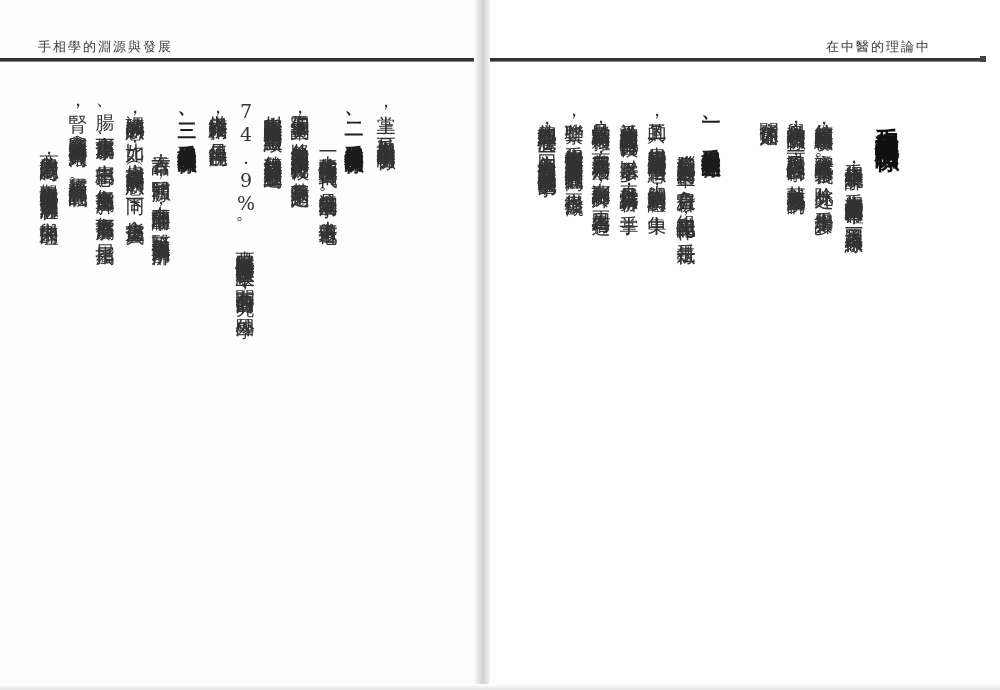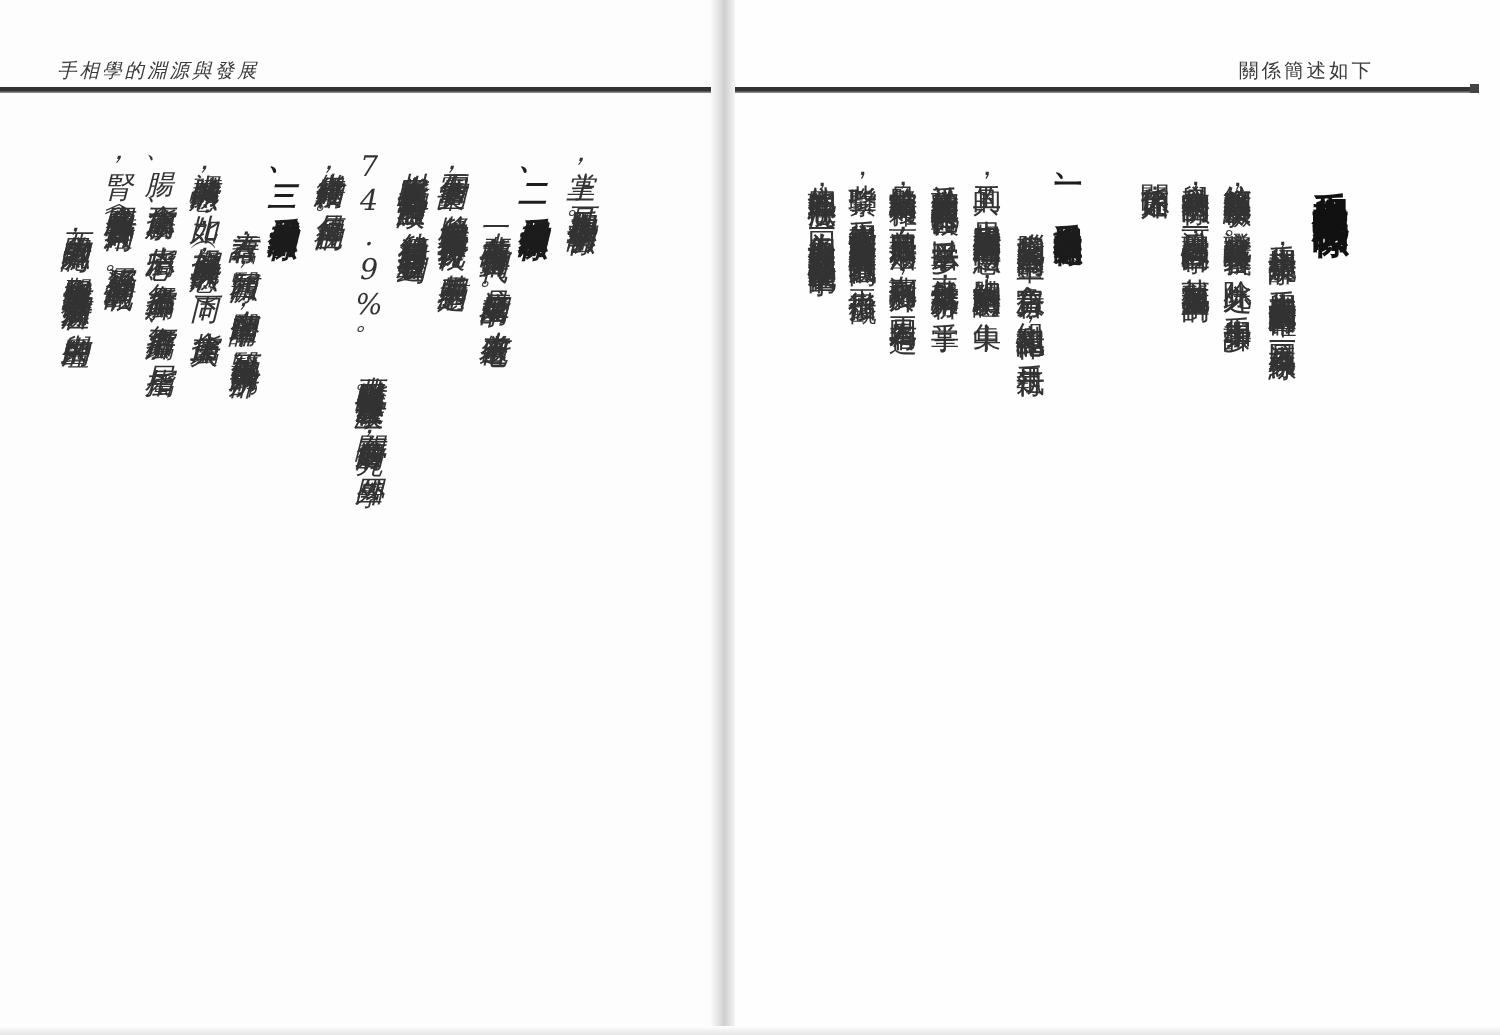--- a/index.html
+++ b/index.html
@@ -1,19 +1,19 @@
 <!DOCTYPE html>
 <html><head>
 <meta charset="utf-8">
 <style>
   html, body { margin:0; padding:0; }
   body { width:1000px; height:690px; background:#ffffff; position:relative; overflow:hidden;
          font-family:"DejaVu Serif","Liberation Serif",serif; color:#2b2b2b; }
   .page { position:absolute; top:0; height:690px; }
-  .page-left { left:0; width:482px; background:#fdfdfd;font-style:italic; }
+  .page-left { left:0; width:482px; background:#fdfdfd; }
   .page-right { left:482px; width:518px; background:#fefefe; }
   .gutter { position:absolute; left:474px; top:0; width:16px; height:690px;
             background:linear-gradient(to right,#fafafa,#d9d9d9 45%,#cfcfcf 55%,#f4f4f4); }
   .running-head { position:absolute; top:38px; font-size:13px; letter-spacing:2px; color:#3a3a3a; }
   .rh-left { left:38px; }
   .rh-right { left:826px; }
   .rule { position:absolute; top:58px; height:3px; background:#333; }
   .rule-left { left:0; width:480px; border-bottom:1px solid #888; }
   .rule-right { left:484px; width:498px; border-bottom:1px solid #888; }
   .rule-right-tab { position:absolute; top:56px; left:980px; width:6px; height:6px; background:#444; }
@@ -41,21 +41,21 @@
   <div class="col" style="left:206px;">者做得比較精細，是值得注視的。</div>
   <div class="col heading" style="left:175px;top:108px;">三、手相學與病理學的關係</div>
   <div class="col indent" style="left:149px;">古語有云：「醫相同源」，在中醫的理論中，醫生可以從每個人的手部辨</div>
   <div class="col" style="left:123px;">認出臟腑的狀態，比如：拇指屬脾（反映脾的狀態，下同）、食指上節屬大</div>
   <div class="col" style="left:93px;">腸、食指下節屬小腸、中指屬心、無名指上節屬肺、無名指下節屬肝、尾指屬</div>
   <div class="col" style="left:66px;">腎，在中國的經典醫書《黃帝內經‧靈樞經》就有詳細的記載。</div>
   <div class="col indent" style="left:37px;">西方的學者則認為，觀察指甲的形狀特徵可以鑒別病源所在，與中醫的理</div>
 </div>
 
 <div class="page page-right">
-  <div class="running-head rh-right" style="left:344px;">關係簡述如下</div>
+  <div class="running-head rh-right" style="left:344px;">在中醫的理論中</div>
   <div class="rule rule-right" style="left:2px;"></div>
 
   <div class="col title" style="left:388px;">手相學與其他學科的關係</div>
   <div class="col indent" style="left:360px;top:148px;">手相學植根於統計學，手相學為甚麼能夠判斷得準確？這是因為某一條線</div>
   <div class="col" style="left:330px;top:108px;">紋的含義經過反覆檢驗，證實此線紋具有某種含義。除此之外，手相學與許多</div>
   <div class="col" style="left:302px;top:108px;">學科具有密切的關係，可說是一門綜合性的科學，茲就它與其他重要學科的</div>
   <div class="col" style="left:275px;top:108px;">關係簡述如下：</div>
   <div class="col heading" style="left:217px;top:112px;">一、手相學與生理學之關係</div>
   <div class="col indent" style="left:192px;">腦袋是支配人類的行為的主宰，它負責分析、組織和記憶工作，手是執行</div>
   <div class="col" style="left:163px;top:108px;">的工具，由思想變成行動則由神經居間傳遞信息。人體解剖的實驗證明，集中</div>

